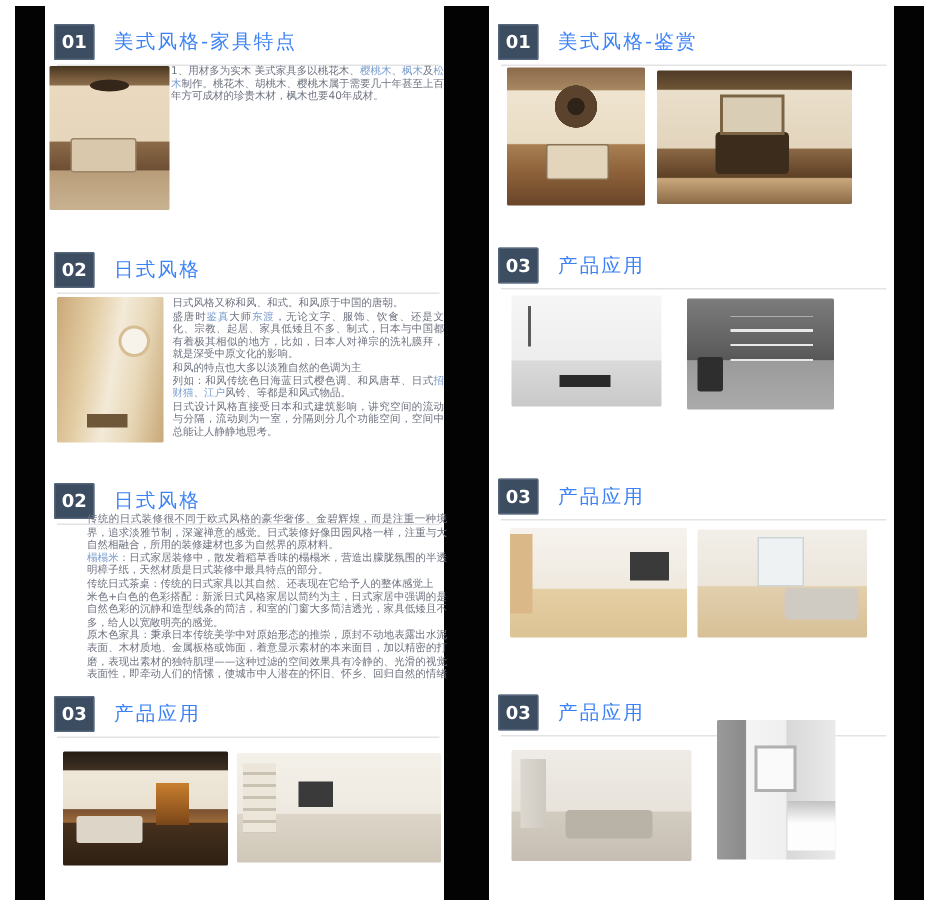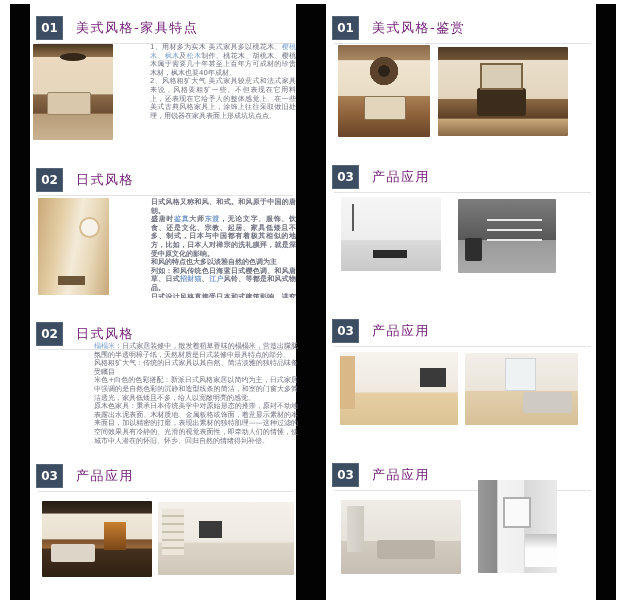--- a/index.html
+++ b/index.html
@@ -10,25 +10,25 @@
   .bar-m{left:296px;width:30px;}
   .bar-r{left:596px;width:20px;}
   .panel{position:absolute;top:0;height:589px;background:#fff;}
   .panel-left{left:30px;width:266px;}
   .panel-right{left:326px;width:268px;}
 
   .sec-header{position:absolute;left:6px;right:3px;height:26px;display:flex;align-items:center;}
   .badge{width:27px;height:24px;flex:0 0 27px;display:flex;align-items:center;justify-content:center;
          background:#3c4d62;color:#fff;font-size:12px;font-weight:bold;border-radius:1px;
          box-shadow:inset 0 0 0 1px #55657a;}
-  .sec-title{margin-left:13px;font-size:13px;color:#701a75;letter-spacing:1.5px;white-space:nowrap;}
+  .sec-title{margin-left:13px;font-size:13px;color:#3b82f6;letter-spacing:1.5px;white-space:nowrap;}
   .rule{position:absolute;left:2px;right:0;bottom:-3px;height:1px;background:#e3e3e6;}
 
   .txt{position:absolute;font-size:7px;line-height:8.6px;color:#6f7380;text-align:justify;overflow:hidden;}
-  .txt p{margin:0;padding-left:36px;}
+  .txt p{margin:0;}
   .lnk{color:#7d9fce;}
 
   .photo{position:absolute;overflow:hidden;border-radius:1px;background:#eee;}
   .photo::before,.photo::after{content:"";position:absolute;}
 
   .ph-am-bedroom{background:linear-gradient(180deg,#48361f 0%,#7a5d3e 9%,#8a6d4a 13%,#ead9bf 14%,#e6d6bc 52%,#8a6a48 53%,#6e4f34 72%,#b99d79 73%,#c9b291 100%);}
   .ph-am-bedroom::before{left:50%;top:9%;width:26px;height:8px;margin-left:-13px;background:#34271a;border-radius:50%;}
   .ph-am-bedroom::after{left:18%;bottom:26%;width:52%;height:22%;background:#d9c8ac;border:1px solid #9a8568;border-radius:2px;}
 
   .ph-jp-room{background:linear-gradient(100deg,#caa878 0%,#e3cda4 30%,#f3ead8 52%,#e8d8b8 72%,#c8a878 100%);}
@@ -88,46 +88,46 @@
   <div class="panel panel-left">
 
     <div class="sec-header" style="top:15px;">
       <div class="badge">01</div>
       <div class="sec-title">美式风格-家具特点</div>
       <div class="rule"></div>
     </div>
     <div class="photo ph-am-bedroom" style="left:3px;top:44px;width:80px;height:96px;" title="american-classic-bedroom-photo"></div>
     <div class="txt" style="left:84px;top:43px;width:182px;height:116px;">
       <p><span>1、用材多为实木 美式家具多以桃花木、</span><span class="lnk">樱桃木</span><span>、</span><span class="lnk">枫木</span><span>及</span><span class="lnk">松木</span><span>制作。桃花木、胡桃木、樱桃木属于需要几十年甚至上百年方可成材的珍贵木材，枫木也要40年成材。</span></p>
-      <p><span>2、风格粗犷大气 美式家具较意式和法式家具来说，风格要粗犷一些。不但表现在它用料上，还表现在它给予人的整体感觉上。在一些美式古典风格家具上，涂饰上往往采取做旧处理，用锐器在家具表面上形成坑坑点点。</span></p>
     </div>
 
     <div class="sec-header" style="top:167px;">
       <div class="badge">02</div>
       <div class="sec-title">日式风格</div>
       <div class="rule"></div>
     </div>
     <div class="photo ph-jp-room" style="left:8px;top:198px;width:71px;height:97px;" title="japanese-round-window-room-photo"></div>
-    <div class="txt" style="left:85px;top:198px;width:181px;height:100px;font-weight:bold;">
+    <div class="txt" style="left:85px;top:198px;width:181px;height:100px;">
       <p><span>日式风格又称和风、和式。和风原于中国的唐朝。</span></p>
       <p><span>盛唐时</span><span class="lnk">鉴真</span><span>大师</span><span class="lnk">东渡</span><span>，无论文字、服饰、饮食、还是文化、宗教、起居、家具低矮且不多、制式，日本与中国都有着极其相似的地方，比如，日本人对禅宗的洗礼膜拜，就是深受中原文化的影响。</span></p>
       <p><span>和风的特点也大多以淡雅自然的色调为主</span></p>
       <p><span>列如：和风传统色日海蓝日式樱色调、和风唐草、日式</span><span class="lnk">招财猫</span><span>、</span><span class="lnk">江户</span><span>风铃、等都是和风式物品。</span></p>
       <p><span>日式设计风格直接受日本和式建筑影响，讲究空间的流动与分隔，流动则为一室，分隔则分几个功能空间，空间中总能让人静静地思考。</span></p>
 
     </div>
 
     <div class="sec-header" style="top:321px;">
       <div class="badge">02</div>
       <div class="sec-title">日式风格</div>
       <div class="rule"></div>
     </div>
     <div class="txt" style="left:28px;top:342px;width:240px;height:112px;">
+      <p><span>传统的日式装修很不同于欧式风格的豪华奢侈、金碧辉煌，而是注重一种境界，追求淡雅节制，深邃禅意的感觉。日式装修好像田园风格一样，注重与大自然相融合，所用的装修建材也多为自然界的原材料。</span></p>
       <p><span class="lnk">榻榻米</span><span>：日式家居装修中，散发着稻草香味的榻榻米，营造出朦胧氛围的半透明樟子纸，天然材质是日式装修中最具特点的部分。</span></p>
-      <p><span>风格粗犷大气：传统的日式家具以其自然、简洁淡雅的独特品味备受瞩目</span></p>
+      <p><span>传统日式茶桌：传统的日式家具以其自然、还表现在它给予人的整体感觉上</span></p>
       <p><span>米色+白色的色彩搭配：新派日式风格家居以简约为主，日式家居中强调的是自然色彩的沉静和造型线条的简洁，和室的门窗大多简洁透光，家具低矮且不多，给人以宽敞明亮的感觉。</span></p>
       <p><span>原木色家具：秉承日本传统美学中对原始形态的推崇，原封不动地表露出水泥表面、木材质地、金属板格或饰面，着意显示素材的本来面目，加以精密的打磨，表现出素材的独特肌理——这种过滤的空间效果具有冷静的、光滑的视觉表面性，即牵动人们的情愫，使城市中人潜在的怀旧、怀乡、回归自然的情绪得到补偿。</span></p>
     </div>
 
     <div class="sec-header" style="top:463px;">
       <div class="badge">03</div>
       <div class="sec-title">产品应用</div>
       <div class="rule"></div>
     </div>
     <div class="photo ph-am-dark" style="left:12px;top:501px;width:110px;height:76px;" title="american-dark-beam-living-room-photo"></div>

